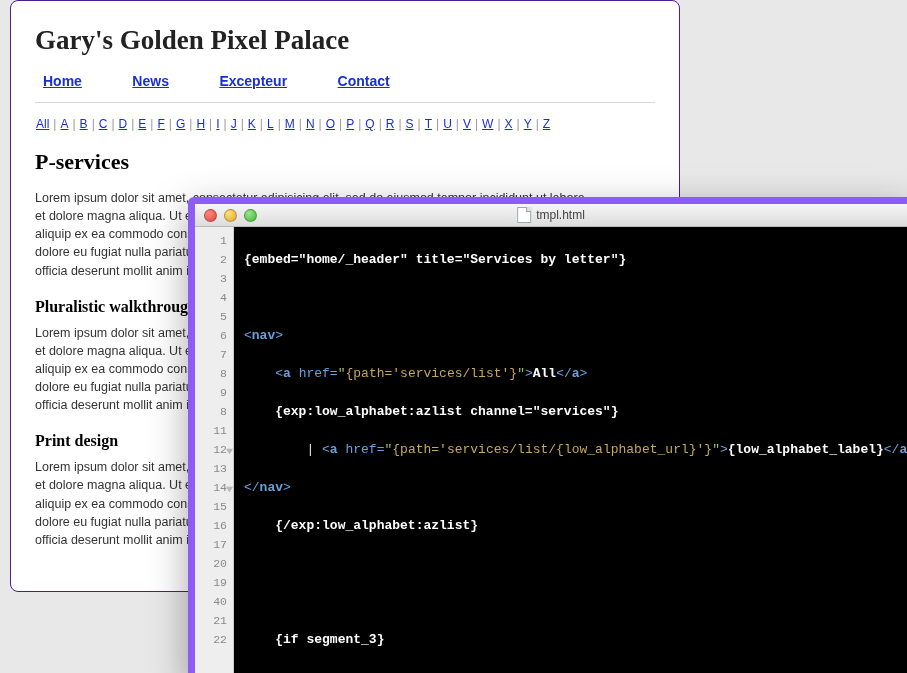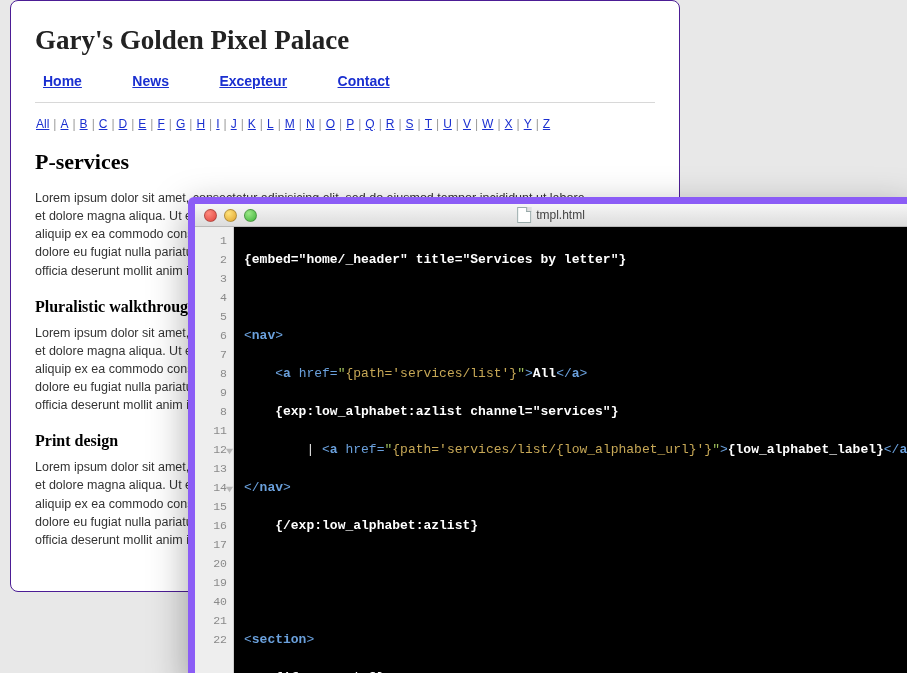--- a/index.html
+++ b/index.html
@@ -263,21 +263,20 @@
 <div class="row"><span class="c-txt">{embed="home/_header" title="Services by letter"}</span></div>
 <div class="row"></div>
 <div class="row"><span class="c-ang">&lt;</span><span class="c-tag">nav</span><span class="c-ang">&gt;</span></div>
 <div class="row">    <span class="c-ang">&lt;</span><span class="c-tag">a</span> <span class="c-attr">href=</span><span class="c-str">"</span><span class="c-url">{path='services/list'}</span><span class="c-str">"</span><span class="c-ang">&gt;</span><span class="c-txt">All</span><span class="c-ang">&lt;/</span><span class="c-tag">a</span><span class="c-ang">&gt;</span></div>
 <div class="row">    <span class="c-txt">{exp:low_alphabet:azlist channel="services"}</span></div>
 <div class="row">        | <span class="c-ang">&lt;</span><span class="c-tag">a</span> <span class="c-attr">href=</span><span class="c-str">"</span><span class="c-url">{path='services/list/{low_alphabet_url}'}</span><span class="c-str">"</span><span class="c-ang">&gt;</span><span class="c-txt">{low_alphabet_label}</span><span class="c-ang">&lt;/</span><span class="c-tag">a</span></div>
 <div class="row"><span class="c-ang">&lt;/</span><span class="c-tag">nav</span><span class="c-ang">&gt;</span></div>
 <div class="row">    <span class="c-txt">{/exp:low_alphabet:azlist}</span></div>
 <div class="row"></div>
 <div class="row"></div>
-<div class="row"><span class="c-ang">&lt;</span><span class="c-tag">section</span><span class="c-ang">&gt;</span></div>
 <div class="row">    <span class="c-txt">{if segment_3}</span></div>
 
 
 
 
 
 
 
 
 

